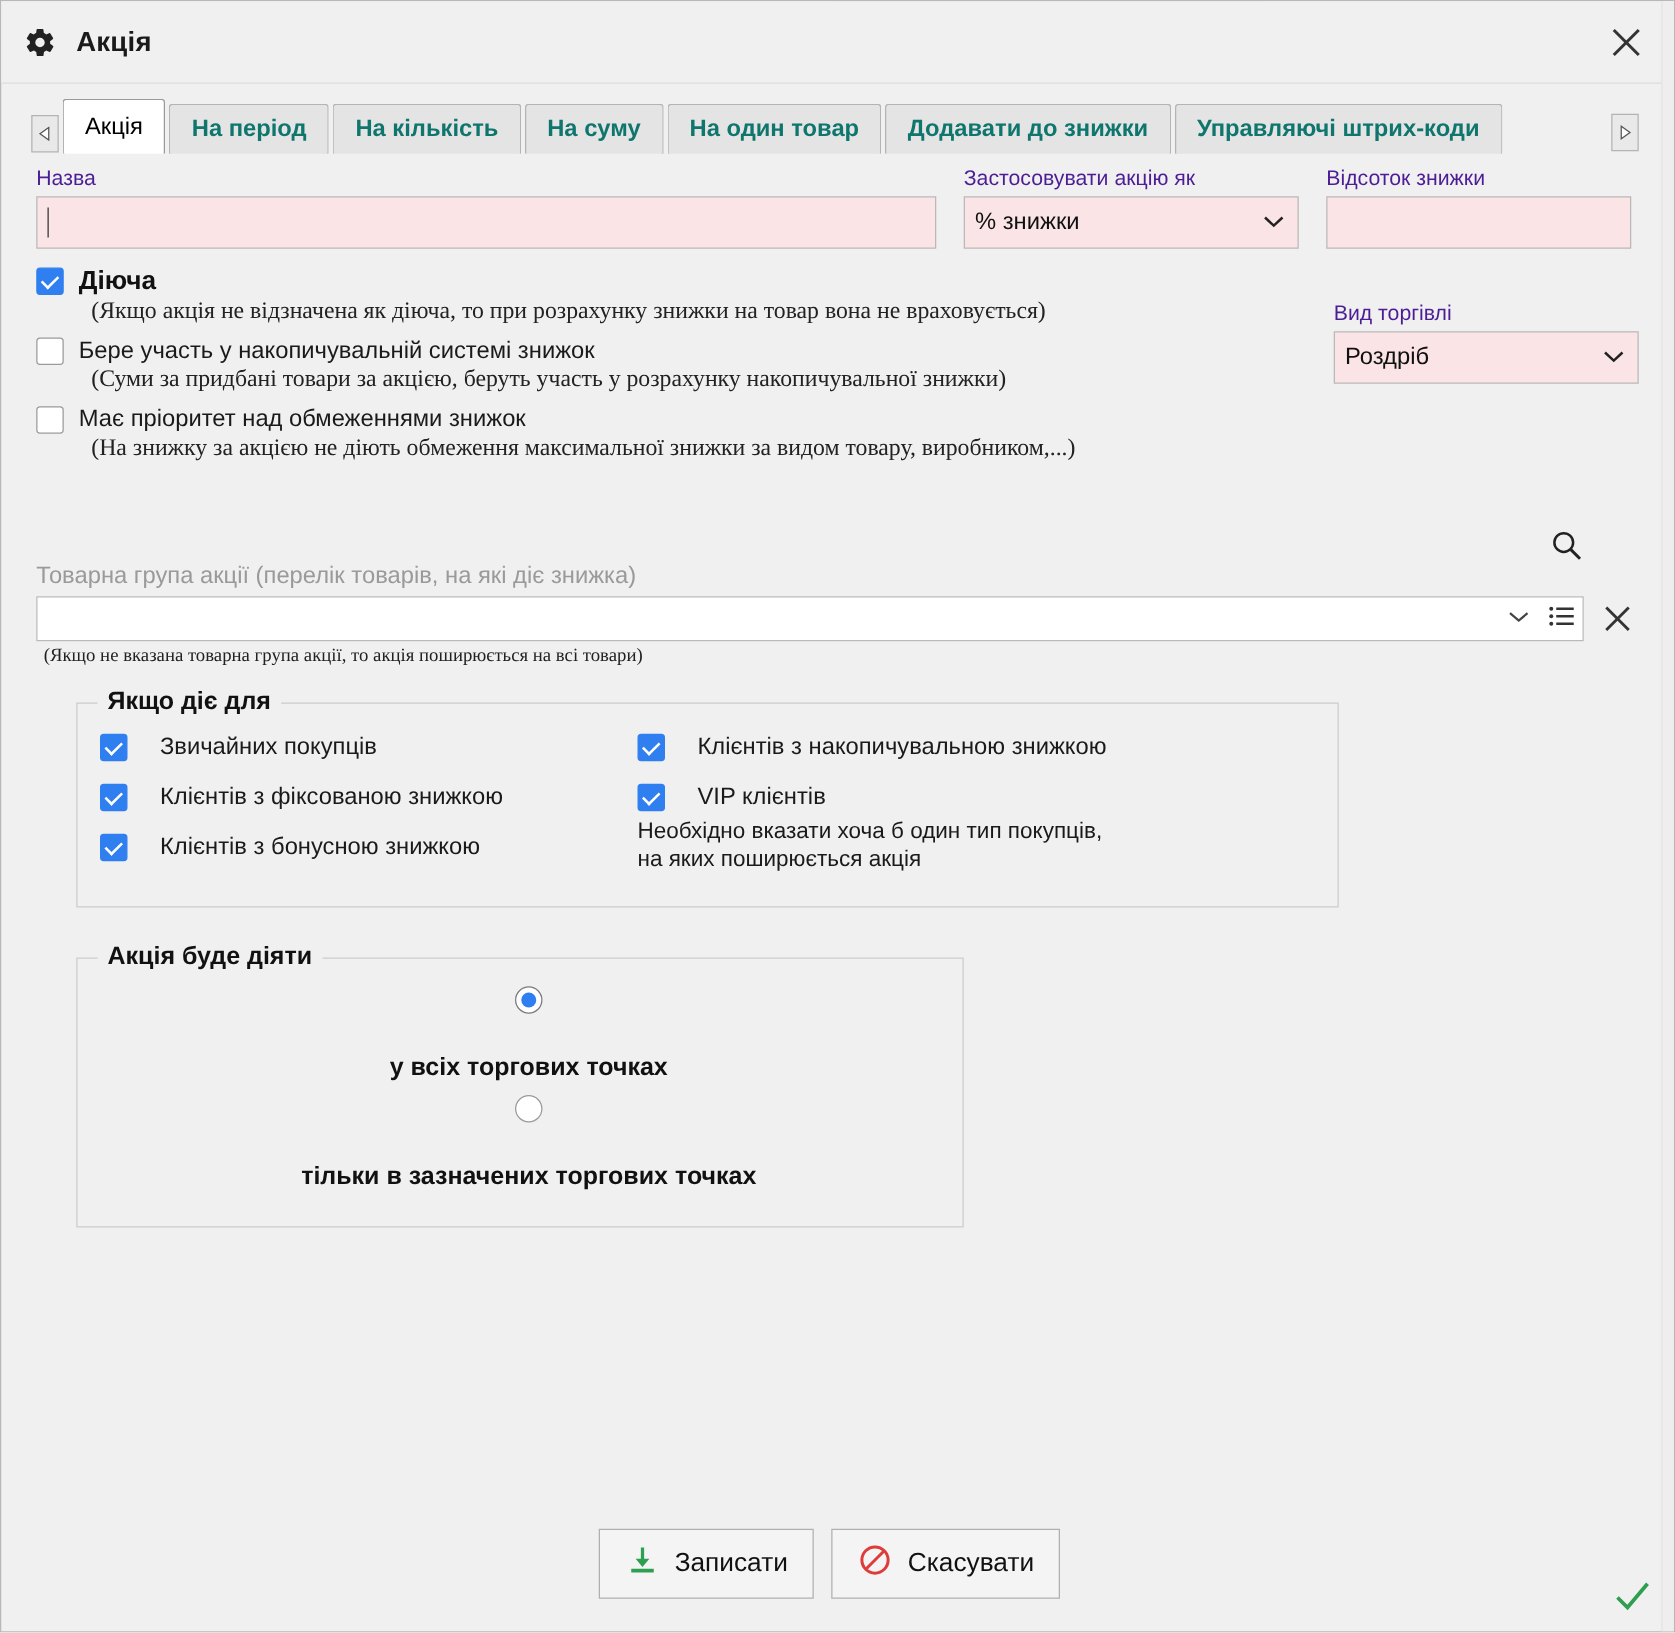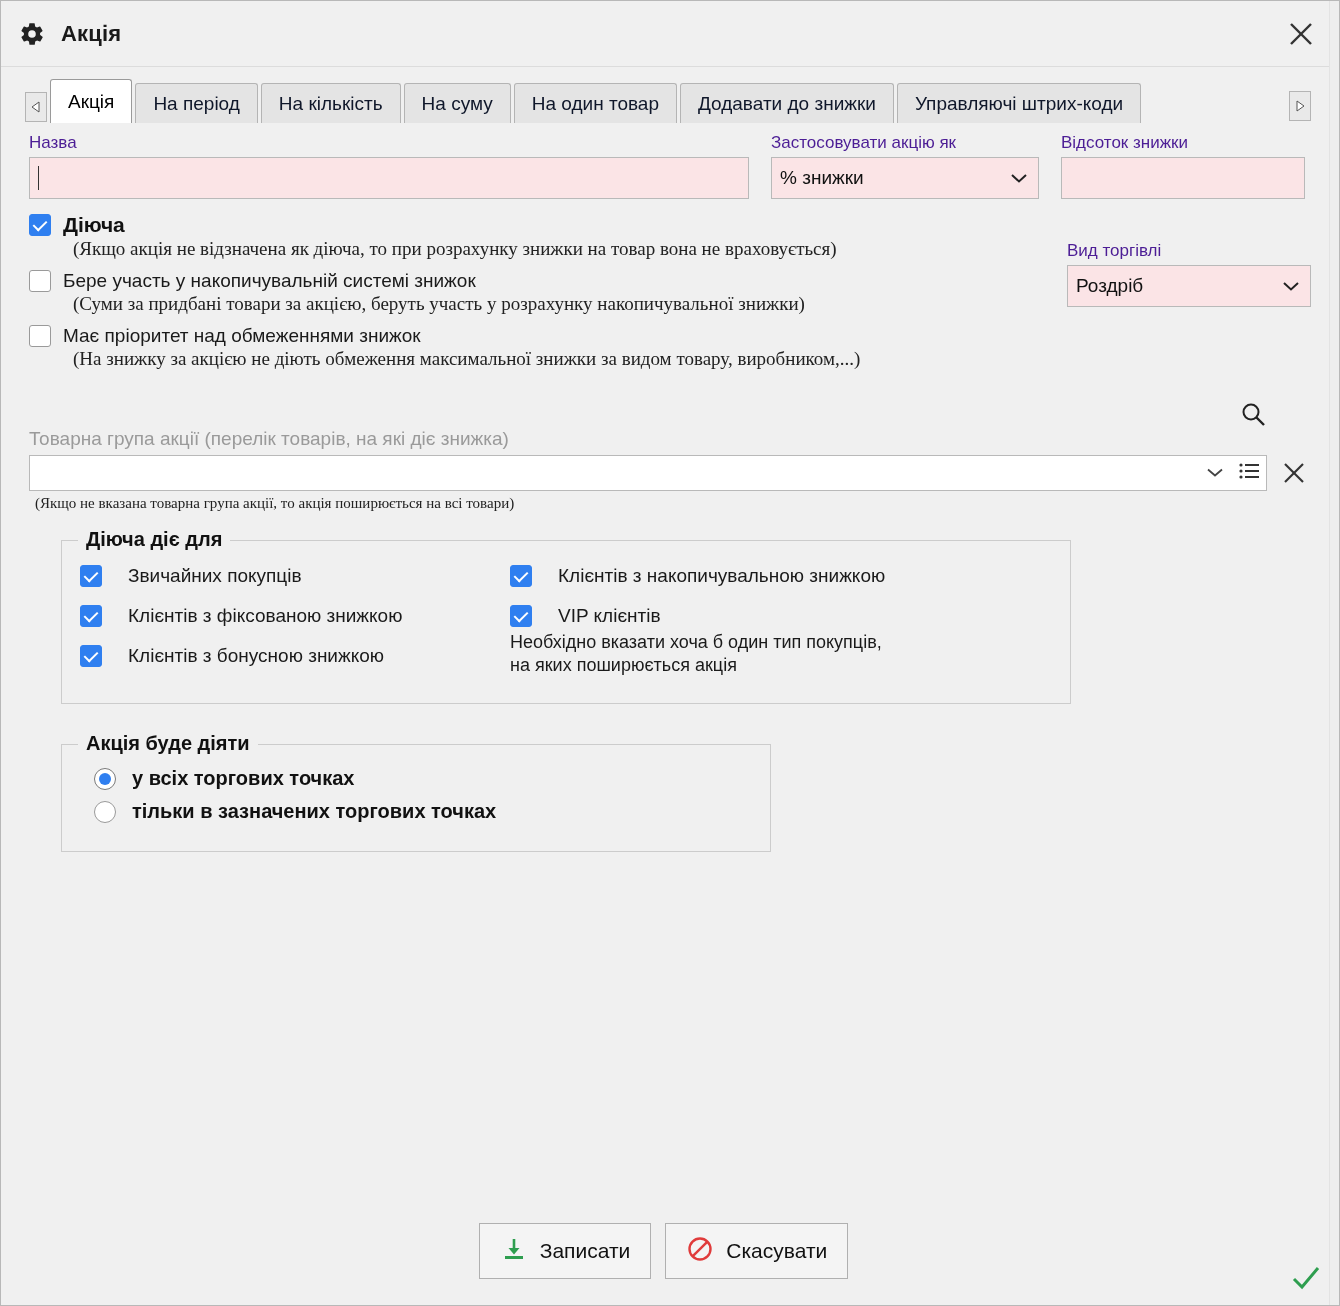--- a/index.html
+++ b/index.html
@@ -73,28 +73,29 @@
     margin-bottom: 1px;
     cursor: pointer;
     flex: 0 0 auto;
   }
   .tab-arrow.right { position: absolute; right: 28px; bottom: 1px; }
   .tab {
     height: 40px;
     border: 1px solid #b4b4b4;
     border-bottom: none;
     background: #e4e4e4;
-    color: #0f172a;
+    color: #0f766e;
     font-size: 19px;
     display: flex; align-items: center;
     padding: 0 17px;
     margin-left: 3px;
     border-radius: 3px 3px 0 0;
     cursor: pointer;
     white-space: nowrap;
+    font-weight: bold;
   }
   .tab.active {
     background: #ffffff;
     height: 44px;
     border-color: #9a9a9a;
     font-weight: normal;
     color: #000;
   }
   
   .content {
@@ -172,21 +173,21 @@
   .cb-label { font-size: 19px; color: #1a1a1a; }
   .hint {
     font-size: 19px;
     color: #222;
     font-family: "Liberation Serif", serif;
     margin: 1px 0 0 44px;
   }
   .checks-block { margin-top: 14px; }
   .grp-spacing { margin-top: 10px; }
   
-  .pg-wrap { margin-top: 58px; position: relative; }
+  .pg-wrap { margin-top: 80px; position: relative; }
   .pg-label { font-size: 19px; color: #9a9a9a; }
   .pg-input-row {
     display: flex; align-items: center;
     margin-top: 5px;
   }
   .pg-input {
     flex: 1 1 auto;
     height: 36px;
     background: #fff;
     border: 1px solid #b9b9b9;
@@ -255,21 +256,21 @@
     flex: 0 0 auto;
     cursor: pointer;
   }
   .radio.checked { border: 1px solid #7a7a7a; }
   .radio.checked::after {
     content: "";
     width: 12px; height: 12px;
     border-radius: 50%;
     background: #2f7ff0;
   }
-  .rd-line { display: flex; align-items: center; gap: 16px; margin: 8px 0 10px 14px; }
+  .rd-line { display: flex; align-items: center; gap: 32px; margin: 8px 0 10px 14px; flex-direction: column; }
   .rd-label { font-size: 20px; font-weight: bold; color: #111; }
   
   .footer {
     position: absolute;
     left: 0; right: 13px; bottom: 26px;
     display: flex;
     justify-content: center;
     gap: 0;
   }
   .btn {
@@ -443,21 +444,21 @@
           <svg width="26" height="26" viewBox="0 0 26 26">
             <line x1="4" y1="4" x2="22" y2="22" stroke="#333" stroke-width="2.2"></line>
             <line x1="22" y1="4" x2="4" y2="22" stroke="#333" stroke-width="2.2"></line>
           </svg>
         </span>
       </div>
       <div class="pg-hint">(Якщо не вказана товарна група акції, то акція поширюється на всі товари)</div>
     </div>
 
     <div class="fs actions-for">
-      <span class="fs-title">Діюча діє для</span>
+      <span class="fs-title">Якщо діє для</span>
       <div class="two-col">
         <div class="col-a">
           <div class="chk-line">
             <span class="cb checked"></span>
             <span class="cb-label">Звичайних покупців</span>
           </div>
           <div class="chk-line">
             <span class="cb checked"></span>
             <span class="cb-label">Клієнтів з фіксованою знижкою</span>
           </div>

